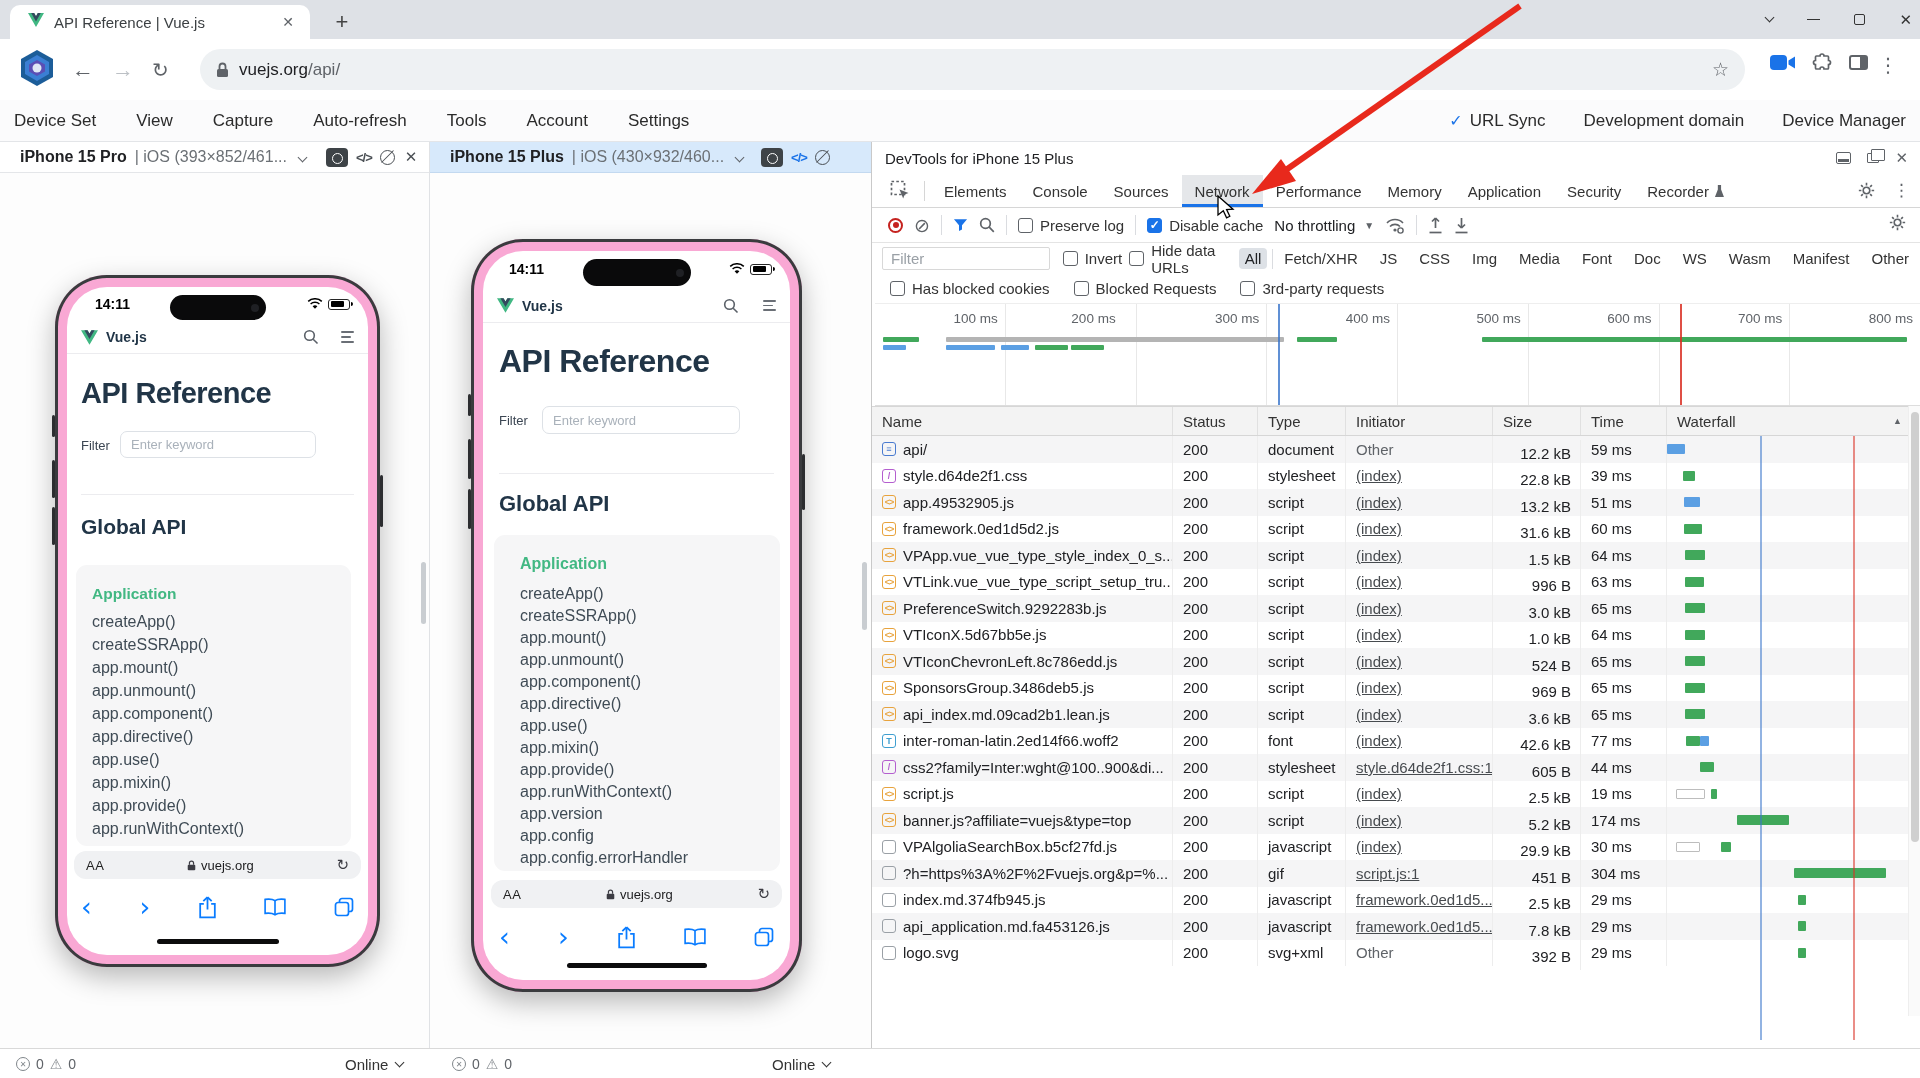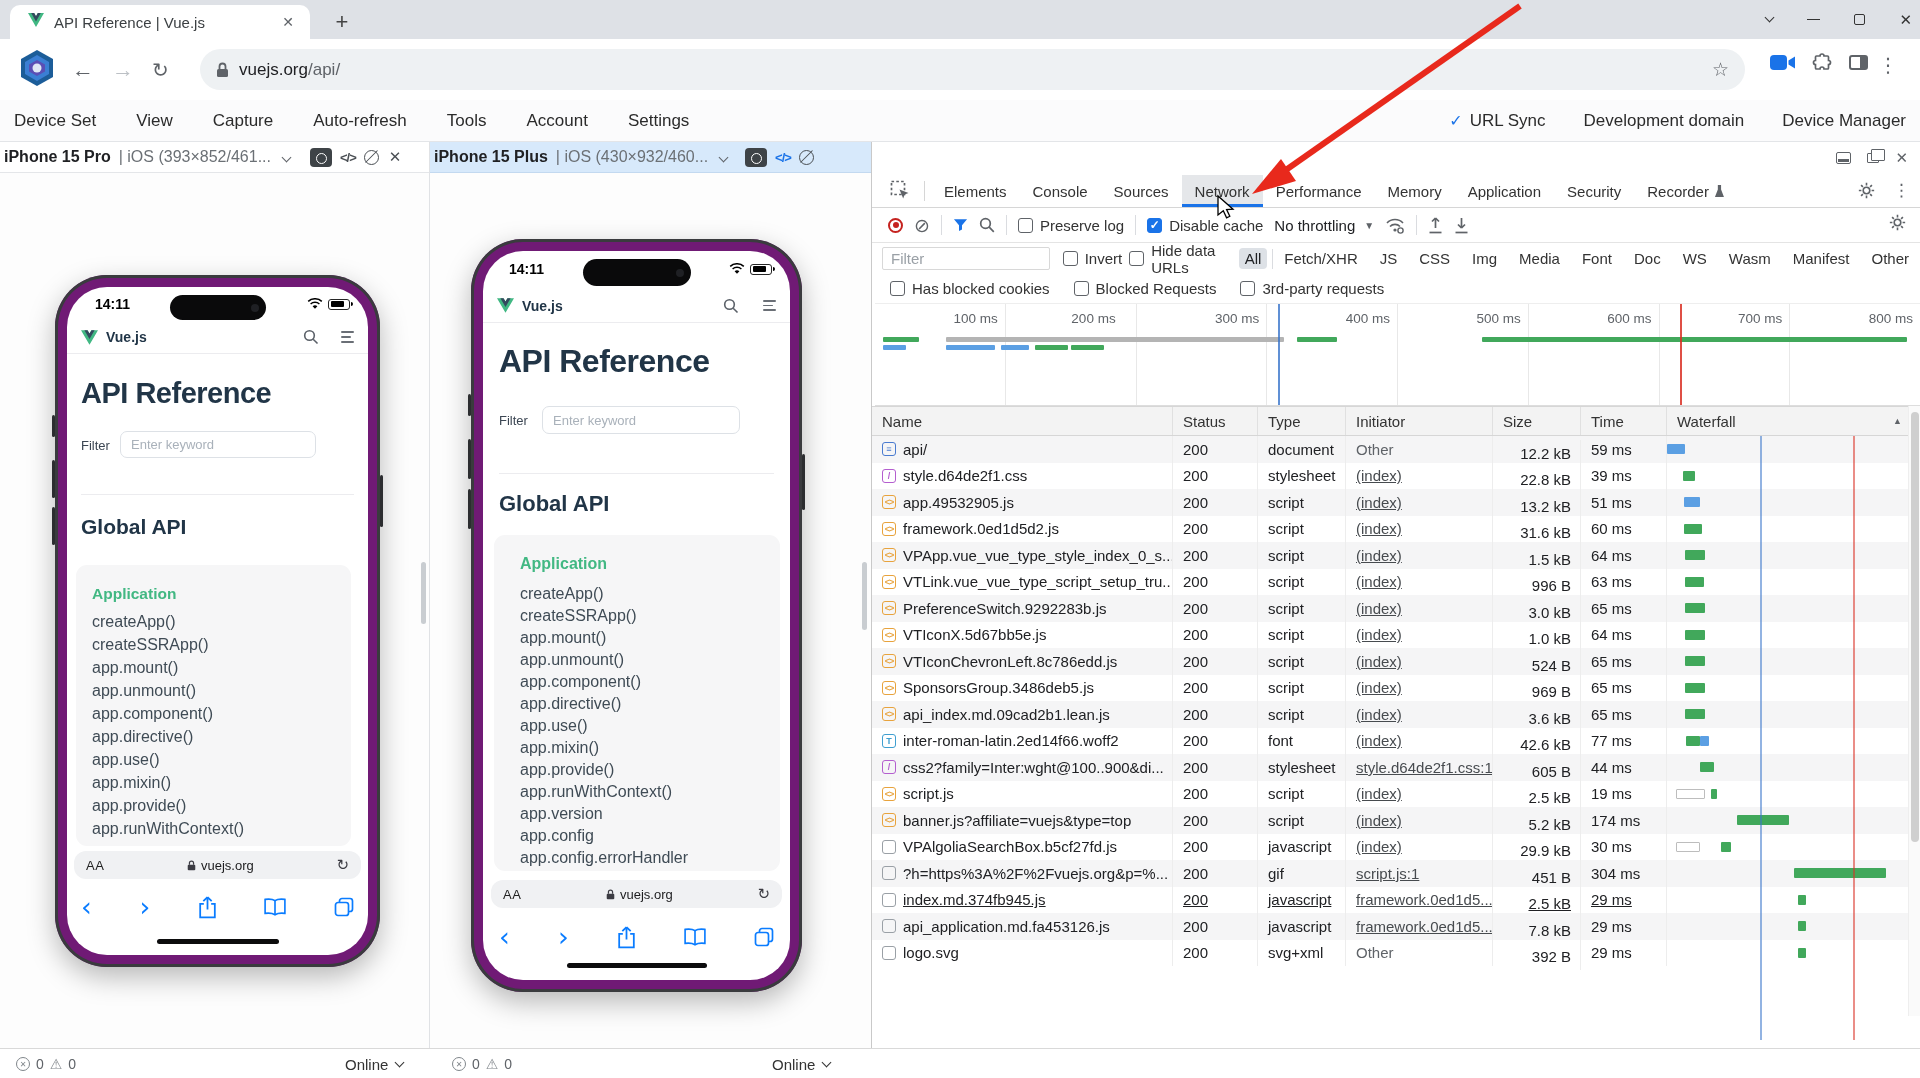--- a/index.html
+++ b/index.html
@@ -36,37 +36,37 @@
     border-bottom:1px solid #e3e5e8; display:flex; align-items:center; font-size:17px; color:#2b2b2b; }
   #menu-left { display:flex; gap:40px; padding-left:14px; }
   #menu-right { position:absolute; right:14px; display:flex; gap:38px; align-items:center; }
   #menu-right .menu-item { display:flex; align-items:center; gap:7px; }
   #menu-right .check { color:#1a73e8; font-size:16px; }
 
   
   #workspace { position:absolute; left:0; top:142px; width:1920px; height:906px; background:#fdfdfd; }
   .pdivider { position:absolute; top:0; bottom:0; width:1px; background:#e0e2e5; }
   .devhead { position:absolute; top:0; height:31px; display:flex; align-items:center; font-size:16px;
-    color:#202124; border-bottom:1px solid #e4e6e9; padding-left:4px; gap:8px; }
+    color:#202124; border-bottom:1px solid #e4e6e9; padding-left:20px; gap:8px; }
   .devhead .dname { font-weight:bold; white-space:nowrap; }
   .devhead .dspec { color:#6b7075; white-space:nowrap; }
   .devhead .hchev { color:#5f6368; margin:0 4px; }
   .dv-cam { width:22px; height:19px; background:#3e4347; border-radius:4px; position:relative; }
   .dv-cam::after { content:""; position:absolute; left:6px; top:5px; width:9px; height:9px;
     border:1.8px solid #fff; border-radius:50%; }
   .dv-code { font-size:13px; font-weight:bold; color:#4a4f54; letter-spacing:-1px; }
   .dv-code.active { color:#1a73e8; }
   .dv-rot { width:15px; height:15px; border:1.8px solid #4a4f54; border-radius:50%; position:relative; }
   .dv-rot::after { content:""; position:absolute; left:-2px; top:5.5px; width:17px; height:0;
     border-top:1.8px solid #4a4f54; transform:rotate(-45deg); }
   .dv-x { font-size:15px; color:#4a4f54; margin-left:2px; }
   .scrollhint { position:absolute; width:5px; border-radius:3px; background:#c9cdd1; }
 
   
-  .phone { position:absolute; background:#701a75; border-radius:52px;
+  .phone { position:absolute; background:#f9a8d4; border-radius:52px;
     box-shadow:0 10px 28px rgba(0,0,0,.28), inset 0 0 0 3px #3a3b3e; }
   .sidebtn { position:absolute; background:#2c2d30; border-radius:2px; }
   .screen { position:absolute; left:12px; top:12px; right:12px; bottom:12px; background:#fff;
     border-radius:40px; overflow:hidden; }
   .island { position:absolute; top:8px; left:50%; transform:translateX(-50%); background:#0a0a0b;
     border-radius:14px; }
   .island::after { content:""; position:absolute; right:7px; top:50%; transform:translateY(-50%);
     width:8px; height:8px; border-radius:50%; background:#1f2024; }
   .ptime { position:absolute; font-weight:bold; color:#000; }
   .pstat { position:absolute; display:flex; gap:5px; align-items:center; }
@@ -476,20 +476,21 @@
           <svg width="20" height="20" viewBox="0 0 20 20">
               <rect x="5.5" y="1.5" width="13" height="13" rx="2.5" fill="none" stroke="#0a7cff" stroke-width="1.7"></rect>
               <rect x="1.5" y="5.5" width="13" height="13" rx="2.5" fill="#fff" stroke="#0a7cff" stroke-width="1.7"></rect>
             </svg>
         </div>
         <div class="homebar" style="bottom:12px;width:140px;"></div>
       </div>
     </div>
 
     <div id="devtools">
+      <div id="dt-title">DevTools for iPhone 15 Plus</div>
       <div id="dt-winicons">
         <span class="dock-ic"></span>
         <span class="casc-ic"></span>
         <span style="font-size:15px;">✕</span>
       </div>
       <div id="dt-tabs">
         <span class="dt-insp">
           <svg width="20" height="20" viewBox="0 0 20 20">
               <rect x="1.5" y="1.5" width="13" height="13" fill="none" stroke="#5f6368" stroke-width="1.7" stroke-dasharray="2.6 2.2"></rect>
               <path d="M9.5 9.5l9 3.6-3.9 1.4-1.4 3.9z" fill="#5f6368"></path>
@@ -931,21 +932,21 @@
             <div class="cell">gif</div>
             <div class="cell init">
               <span class="lnk">script.js:1</span>
             </div>
             <div class="cell r">451 B</div>
             <div class="cell">304 ms</div>
             <div class="wfcell">
               <span class="wfbar wf-g" style="left: 127.05px; width: 91.96px;"></span>
             </div>
           </div>
-          <div class="nw-row" style="grid-template-columns: 301px 85px 88px 147px 88px 86px 242px; text-decoration: underline;">
+          <div class="nw-row" style="grid-template-columns: 301px 85px 88px 147px 88px 86px 242px;">
             <div class="cell">
               <span class="ric generic"></span>
               <span>index.md.374fb945.js</span>
             </div>
             <div class="cell">200</div>
             <div class="cell">javascript</div>
             <div class="cell init">
               <span class="lnk">framework.0ed1d5...</span>
             </div>
             <div class="cell r">2.5 kB</div>

